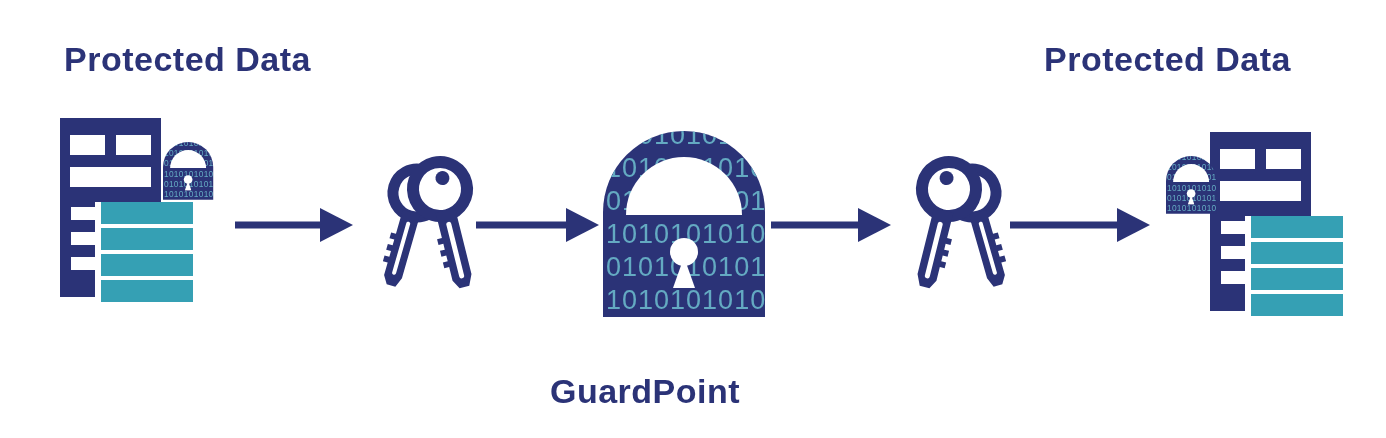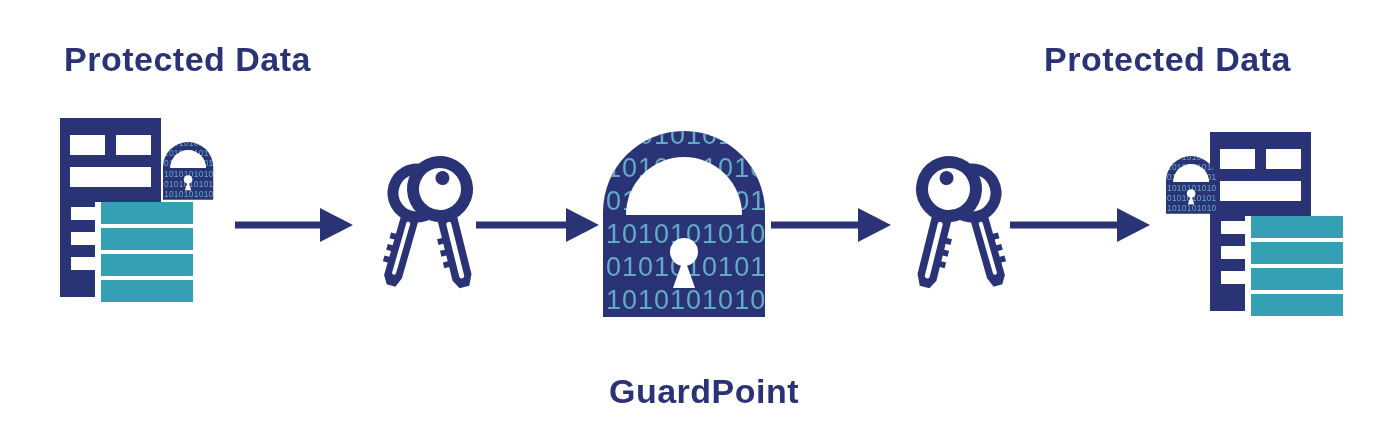--- a/index.html
+++ b/index.html
@@ -12,21 +12,21 @@
   body { background:#fff; font-family:"Liberation Sans", sans-serif; }
   .canvas {
     position:relative; width:1386px; height:438px; background:#fff; overflow:hidden;margin-left:8px;
   }
   .title {
     position:absolute; font-weight:bold; font-size:34px; letter-spacing:0.5px;
     color:var(--navy); white-space:nowrap;
   }
   .title-left  { left:56px;  top:40px; }
   .title-right { left:1036px; top:40px; }
-  .guardpoint  { left:560px; top:372px; width:272px; text-align:center; }
+  .guardpoint  { left:542px; top:372px; width:272px; text-align:left; }
 
   
   .dataicon { position:absolute; width:190px; height:190px; }
   .dataicon-left  { left:52px;  top:118px; }
   .dataicon-right { left:1202px; top:132px; }
   .doc-top { position:absolute; left:0; top:0; width:101px; height:84px; background:var(--navy); }
   .cell { position:absolute; background:#fff; }
   .cell-a    { left:10px; top:17px; width:35px; height:20px; }
   .cell-b    { left:56px; top:17px; width:35px; height:20px; }
   .cell-wide { left:10px; top:49px; width:81px; height:20px; }

